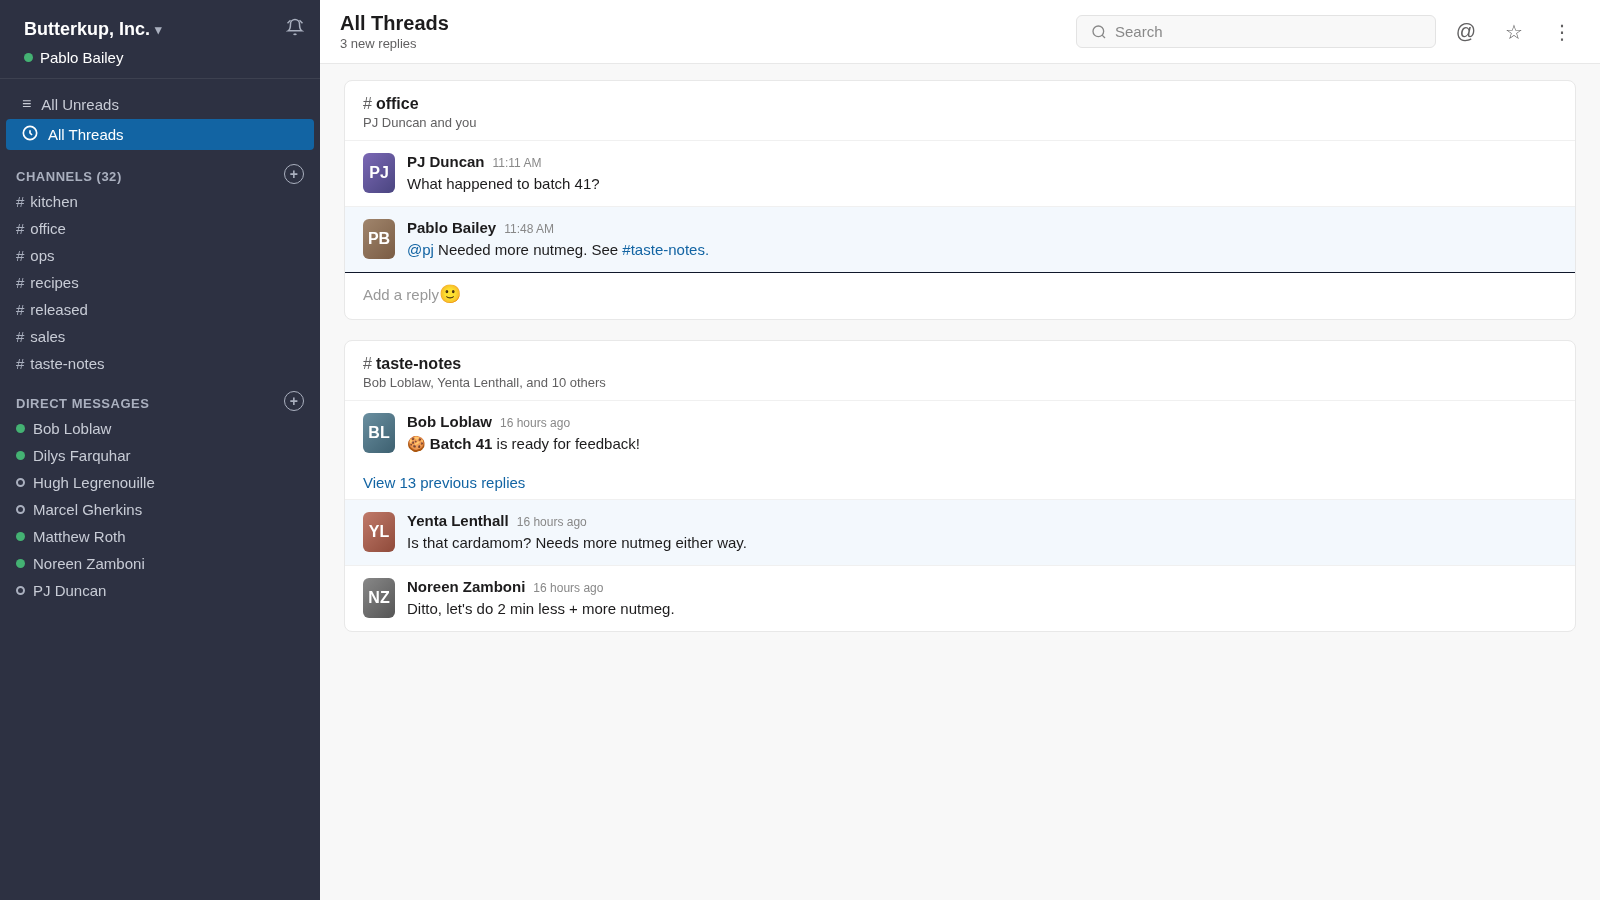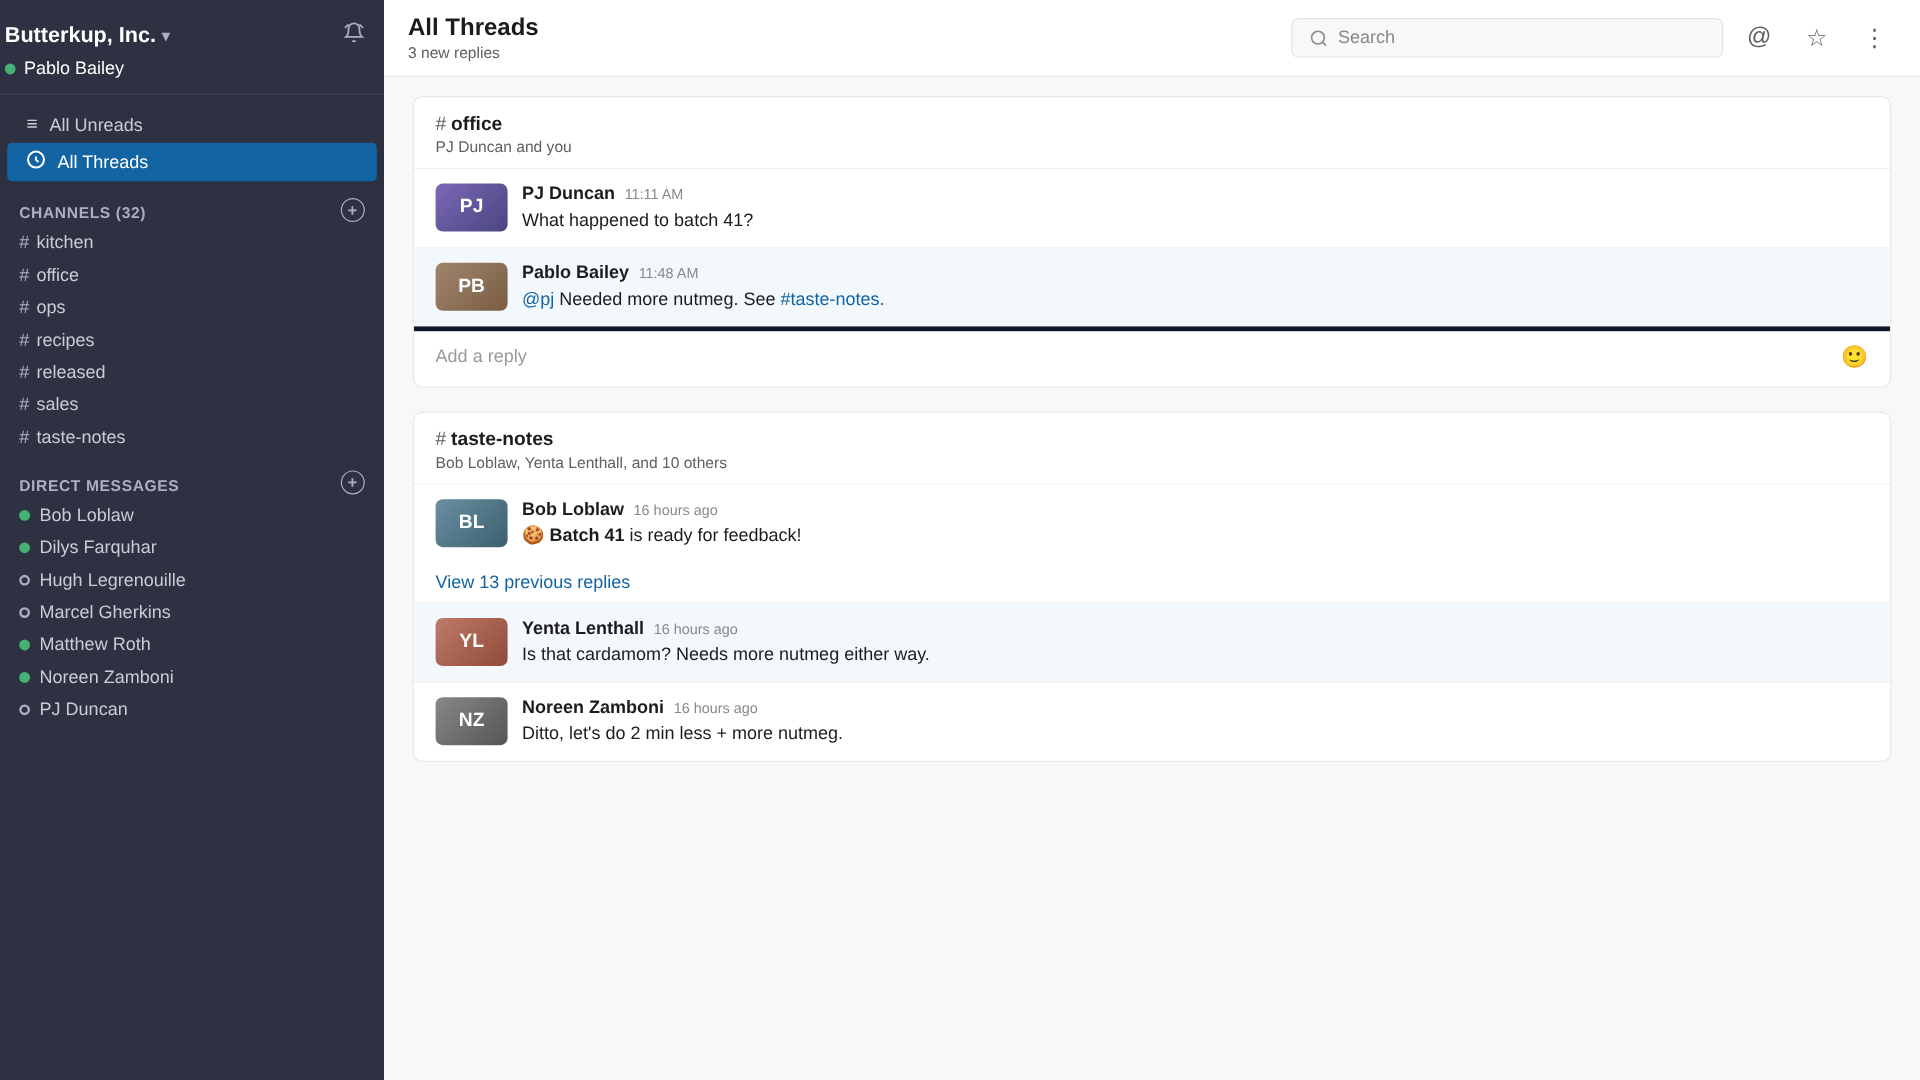--- a/index.html
+++ b/index.html
@@ -11,21 +11,21 @@
       min-width: 320px;
       background: #2d3142;
       color: #c8ccd6;
       display: flex;
       flex-direction: column;
       height: 100%;
       overflow-y: auto;
     }
 
     #sidebar-header {
-      padding: 18px 16px 12px 4px;
+      padding: 18px 16px 12px 24px;
       border-bottom: 1px solid rgba(255,255,255,0.08);
     }
 
     .workspace-row {
       display: flex;
       align-items: center;
       justify-content: space-between;
     }
 
     .workspace-name {
@@ -257,21 +257,21 @@
       align-items: flex-start;
       gap: 12px;
       padding: 12px 18px;
     }
 
     .message-row.highlighted {
       background: #f3f8fd;
     }
 
     .avatar {
-      width: 60px;
+      width: 32px;
       height: 40px;
       border-radius: 6px;
       flex-shrink: 0;
       overflow: hidden;
       background: #ccc;
       display: flex;
       align-items: center;
       justify-content: center;
       font-size: 16px;
       font-weight: 600;
@@ -308,24 +308,24 @@
       font-size: 15px;
       color: #1d1c1d;
       line-height: 1.4;
     }
 
     .mention { color: #1264a3; }
     .channel-link { color: #1264a3; margin-top: 13px; }
 
     .reply-input-row {
       padding: 10px 18px 14px 18px;
-      border-top: 4px solid #0f172a;
-      display: flex;
-      align-items: center;
-      justify-content: space-between;
+      border-top: 1px solid #0f172a;
+      display: flex;
+      align-items: center;
+      justify-content: flex-start;
     }
 
     .reply-placeholder {
       font-size: 15px;
       color: #999;
     }
 
     .emoji-btn {
       font-size: 18px;
       cursor: pointer;

